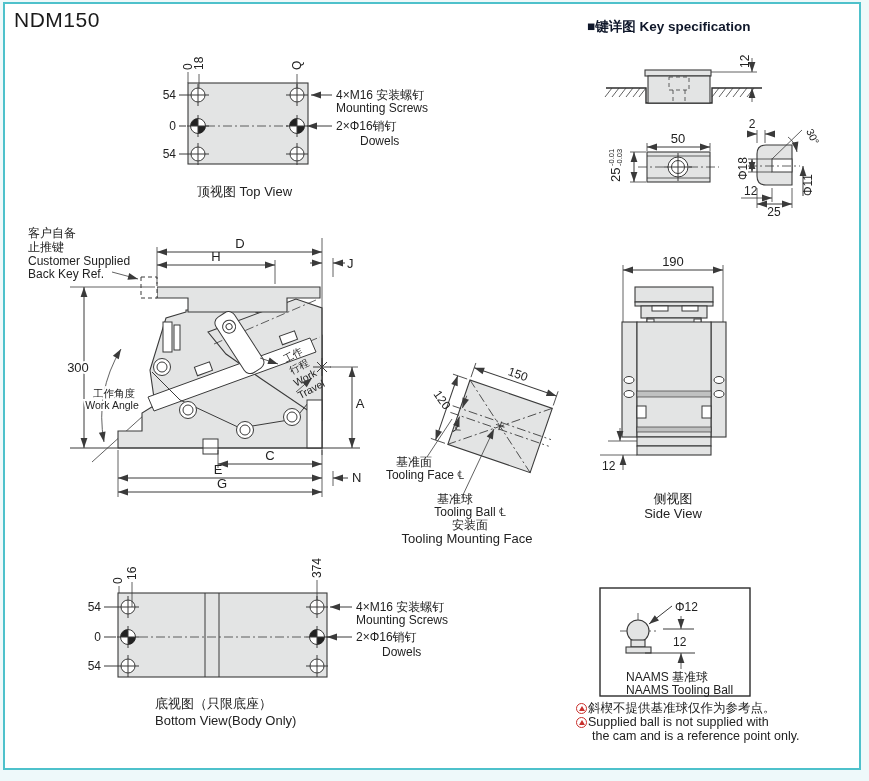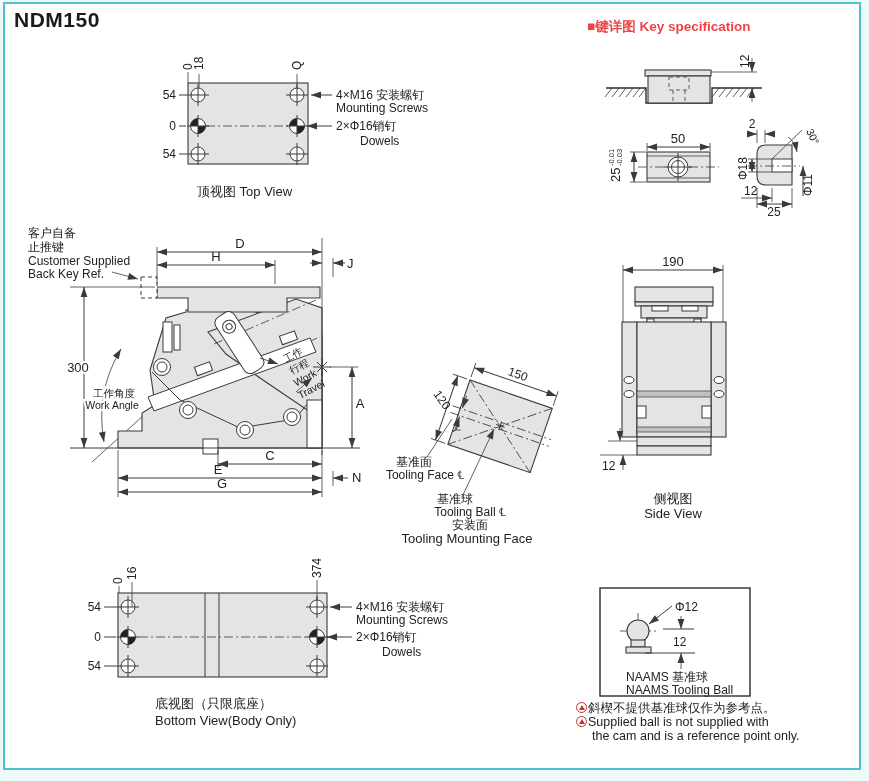--- a/index.html
+++ b/index.html
@@ -1,36 +1,36 @@
 <!DOCTYPE html>
 <html><head>
 <meta charset="utf-8">
 <style>
   html,body{margin:0;padding:0;background:#eef9fa;}
   #page{position:relative;width:869px;height:781px;background:#eef9fa;overflow:hidden;
         font-family:"Liberation Sans",sans-serif;}
   #frame{position:absolute;left:3px;top:2px;width:858px;height:768px;background:#fff;
          border:2px solid #4ec1cb;box-sizing:border-box;}
-  #title{position:absolute;left:14px;top:8px;font-size:21px;font-weight:bold;color:#1a1a1a;letter-spacing:.5px;}
-  #keyspec-head{position:absolute;left:587px;top:18px;font-size:13.5px;font-weight:bold;color:#ef4444;}
+  #title{position:absolute;left:14px;top:8px;font-size:21px;font-weight:normal;color:#1a1a1a;letter-spacing:.5px;}
+  #keyspec-head{position:absolute;left:587px;top:18px;font-size:13.5px;font-weight:bold;color:#0f172a;}
   svg{position:absolute;left:0;top:0;}
   .ln{stroke:#3a3a3a;stroke-width:1;fill:none;}
   .thin{stroke:#3a3a3a;stroke-width:.8;fill:none;}
   .fat{stroke:#2c2c2c;stroke-width:1.4;fill:none;}
   .gray{fill:#e3e4e4;stroke:#3a3a3a;stroke-width:1.1;}
   .dark{fill:#c0c1c1;stroke:#3a3a3a;stroke-width:.7;}
   .white{fill:#ffffff;stroke:#3a3a3a;stroke-width:1;}
   .dd{stroke-dasharray:9 3 2 3;}
   .dsh{stroke-dasharray:4 3;}
   text{font-family:"Liberation Sans",sans-serif;fill:#222;}
   .t13{font-size:13px;} .t12{font-size:12px;} .t11{font-size:10.5px;} .t10{font-size:10px;}
   .mid{text-anchor:middle;} .end{text-anchor:end;}
   .halo{paint-order:stroke;stroke:#fff;stroke-width:4px;}
   .notes{position:absolute;left:576px;top:702px;width:280px;color:#222;}
-  .note-line{display:flex;align-items:flex-start;font-size:12.5px;line-height:13px;margin-bottom:1px;}
+  .note-line{display:flex;align-items:center;font-size:12.5px;line-height:13px;margin-bottom:1px;}
   .warn{flex:0 0 auto;width:11px;height:11px;border:1.2px solid #c9302c;border-radius:50%;
         display:inline-flex;align-items:center;justify-content:center;margin:0 1px 0 0;box-sizing:border-box;}
   .warn i{display:block;width:0;height:0;border-left:3px solid transparent;border-right:3px solid transparent;
           border-bottom:5.5px solid #c9302c;}
   .note-indent{margin-left:16px;font-size:12.5px;line-height:12px;}
 </style>
 </head>
 <body>
 
 <div id="page">

